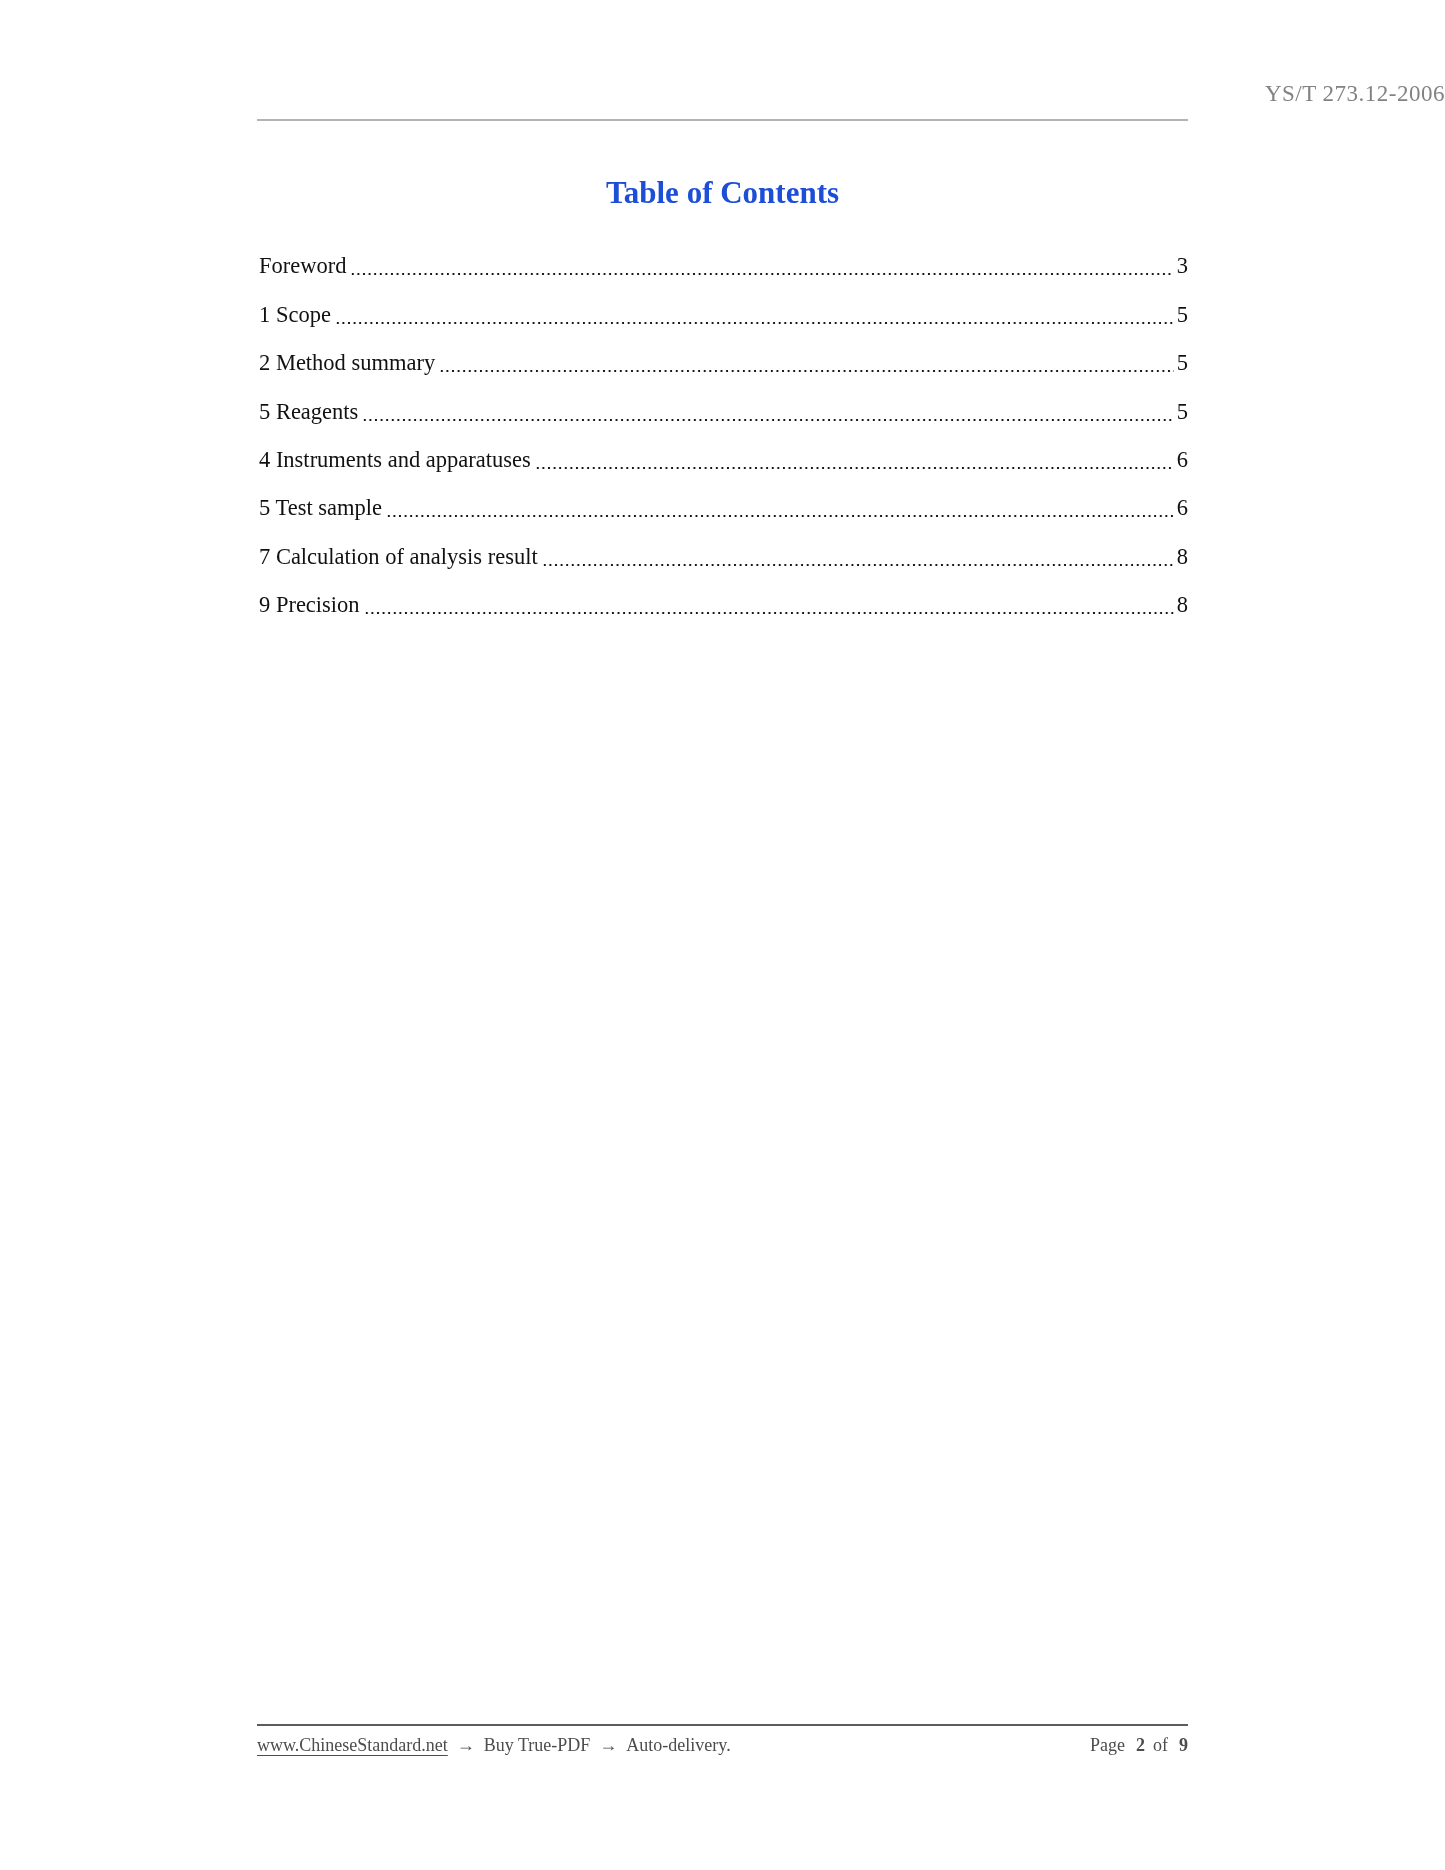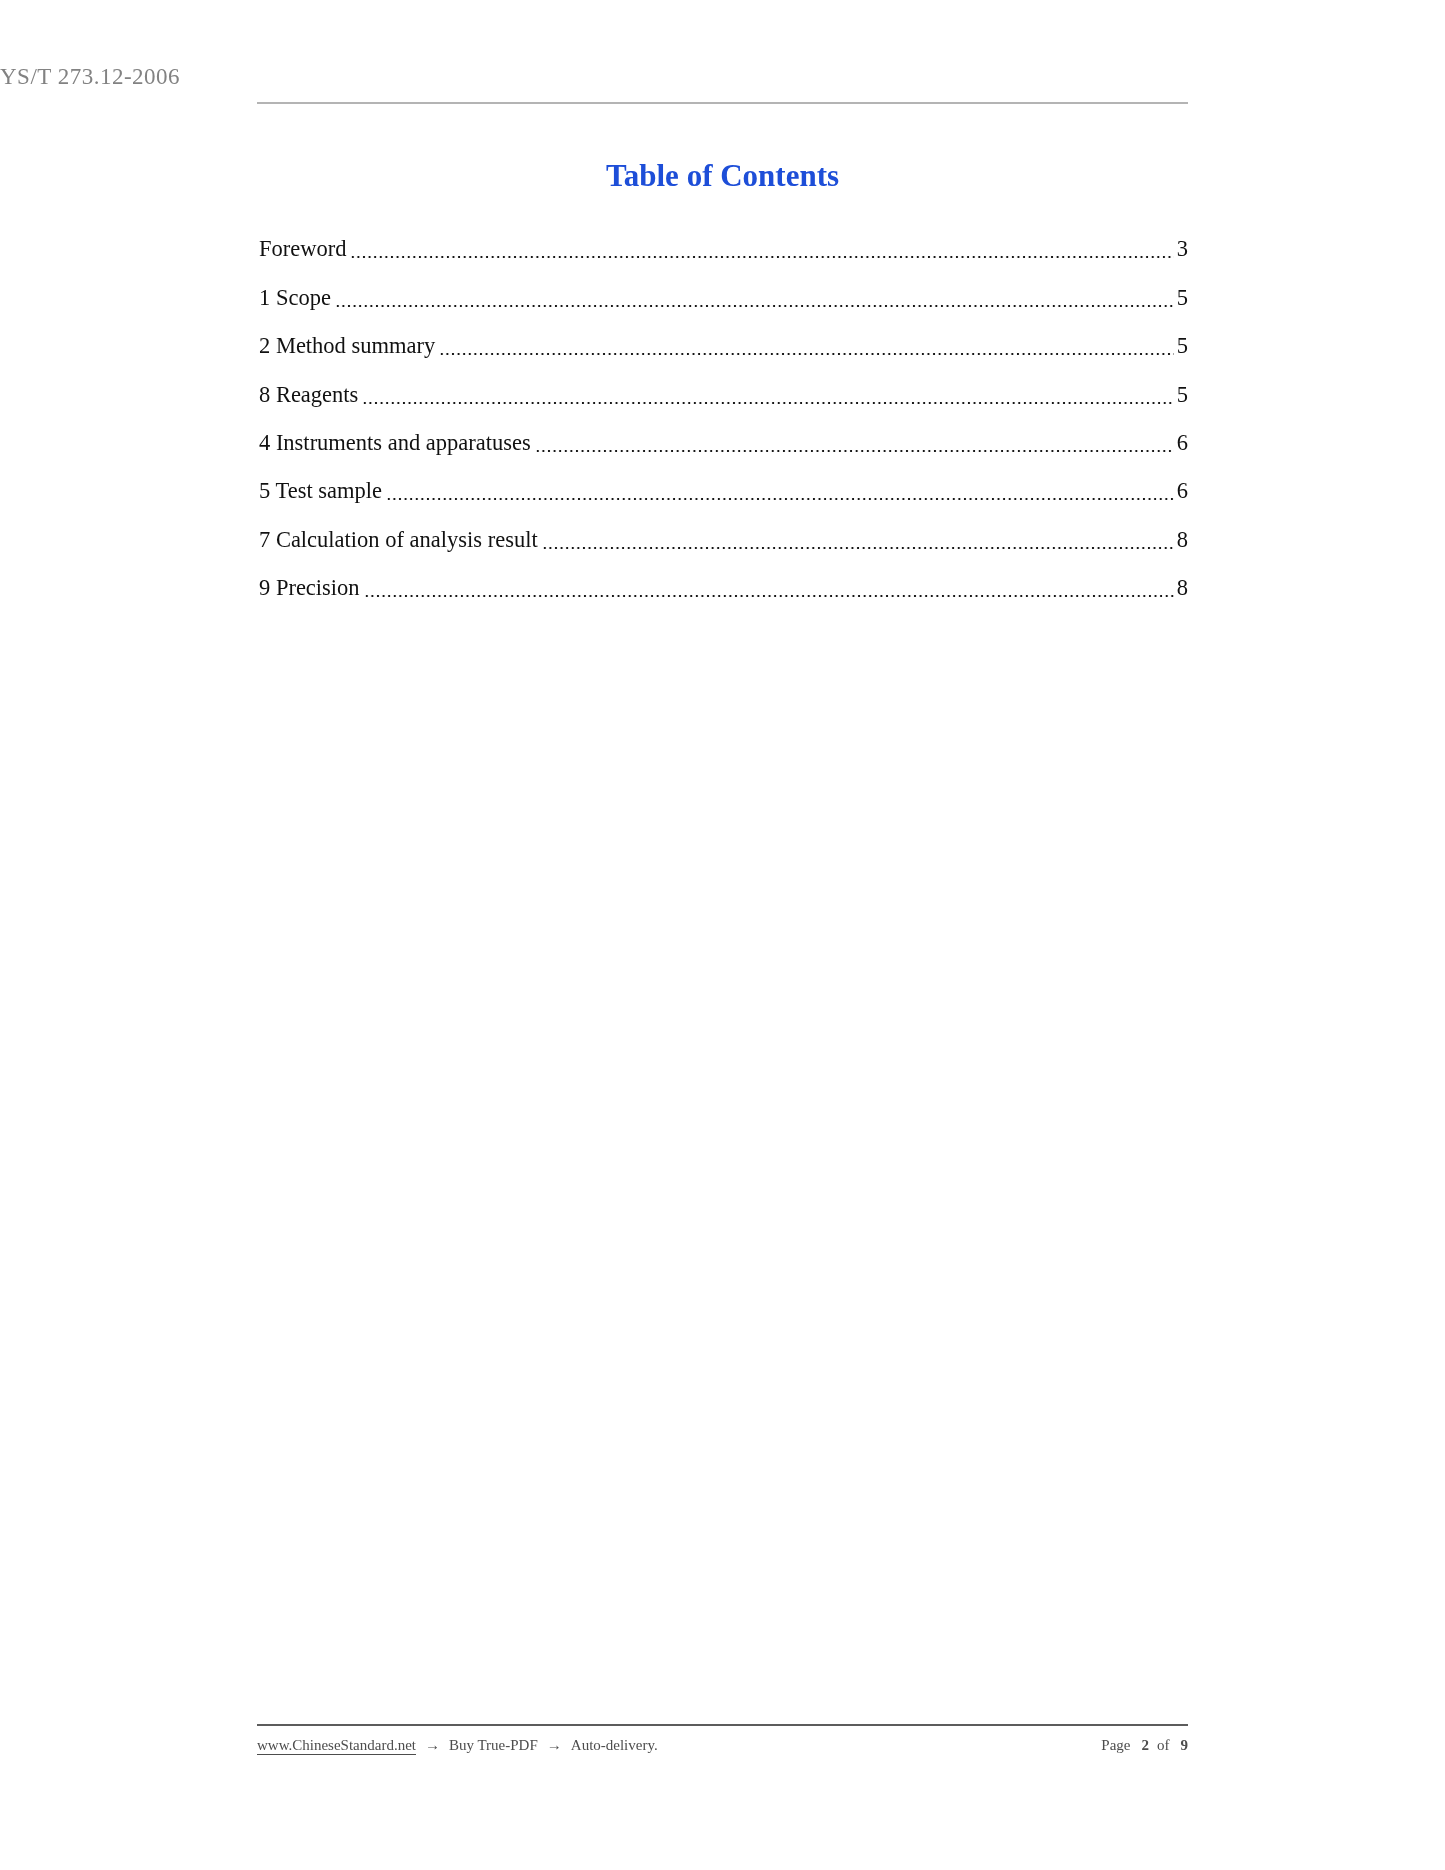--- a/index.html
+++ b/index.html
@@ -6,22 +6,22 @@
   html, body { width: 1445px; height: 1870px; background: #ffffff; }
   body {
     font-family: "Liberation Serif", serif;
     position: relative;
     color: #111111;
   }
   .page { position: absolute; inset: 0; background: #ffffff; }
 
   
   .doc-code {
-    margin-top: 64px;
-    text-align: left;
+    margin-top: 81px;
+    text-align: right;
     font-size: 23px;
     line-height: 26px;
     color: #828282;
     letter-spacing: 0.5px;
   }
   .header-rule {
     margin: 12px 257px 0 257px;
     border: none;
     border-top: 2px solid #b4b4b4;
     height: 0;
@@ -62,21 +62,21 @@
   .footer {
     position: absolute;
     top: 1724px;
     left: 257px;
     right: 257px;
     border-top: 2px solid #5c5c5c;
     padding-top: 7px;
     display: flex;
     justify-content: space-between;
     align-items: baseline;
-    font-size: 15px;
+    font-size: 18px;
     line-height: 25px;
     color: #4d4d4d;
   }
   .footer-left { white-space: nowrap; }
   .footer-link {
     color: #4d4d4d;
     text-decoration: underline;
     text-underline-offset: 4px;
     cursor: pointer;
   }
@@ -105,21 +105,21 @@
       <span class="toc-label">1 Scope</span>
       <span class="dot-leader"></span>
       <span class="toc-page">5</span>
     </div>
     <div class="toc-row">
       <span class="toc-label">2 Method summary</span>
       <span class="dot-leader"></span>
       <span class="toc-page">5</span>
     </div>
     <div class="toc-row">
-      <span class="toc-label">8 Reagents</span>
+      <span class="toc-label">5 Reagents</span>
       <span class="dot-leader"></span>
       <span class="toc-page">5</span>
     </div>
     <div class="toc-row">
       <span class="toc-label">4 Instruments and apparatuses</span>
       <span class="dot-leader"></span>
       <span class="toc-page">6</span>
     </div>
     <div class="toc-row">
       <span class="toc-label">5 Test sample</span>

